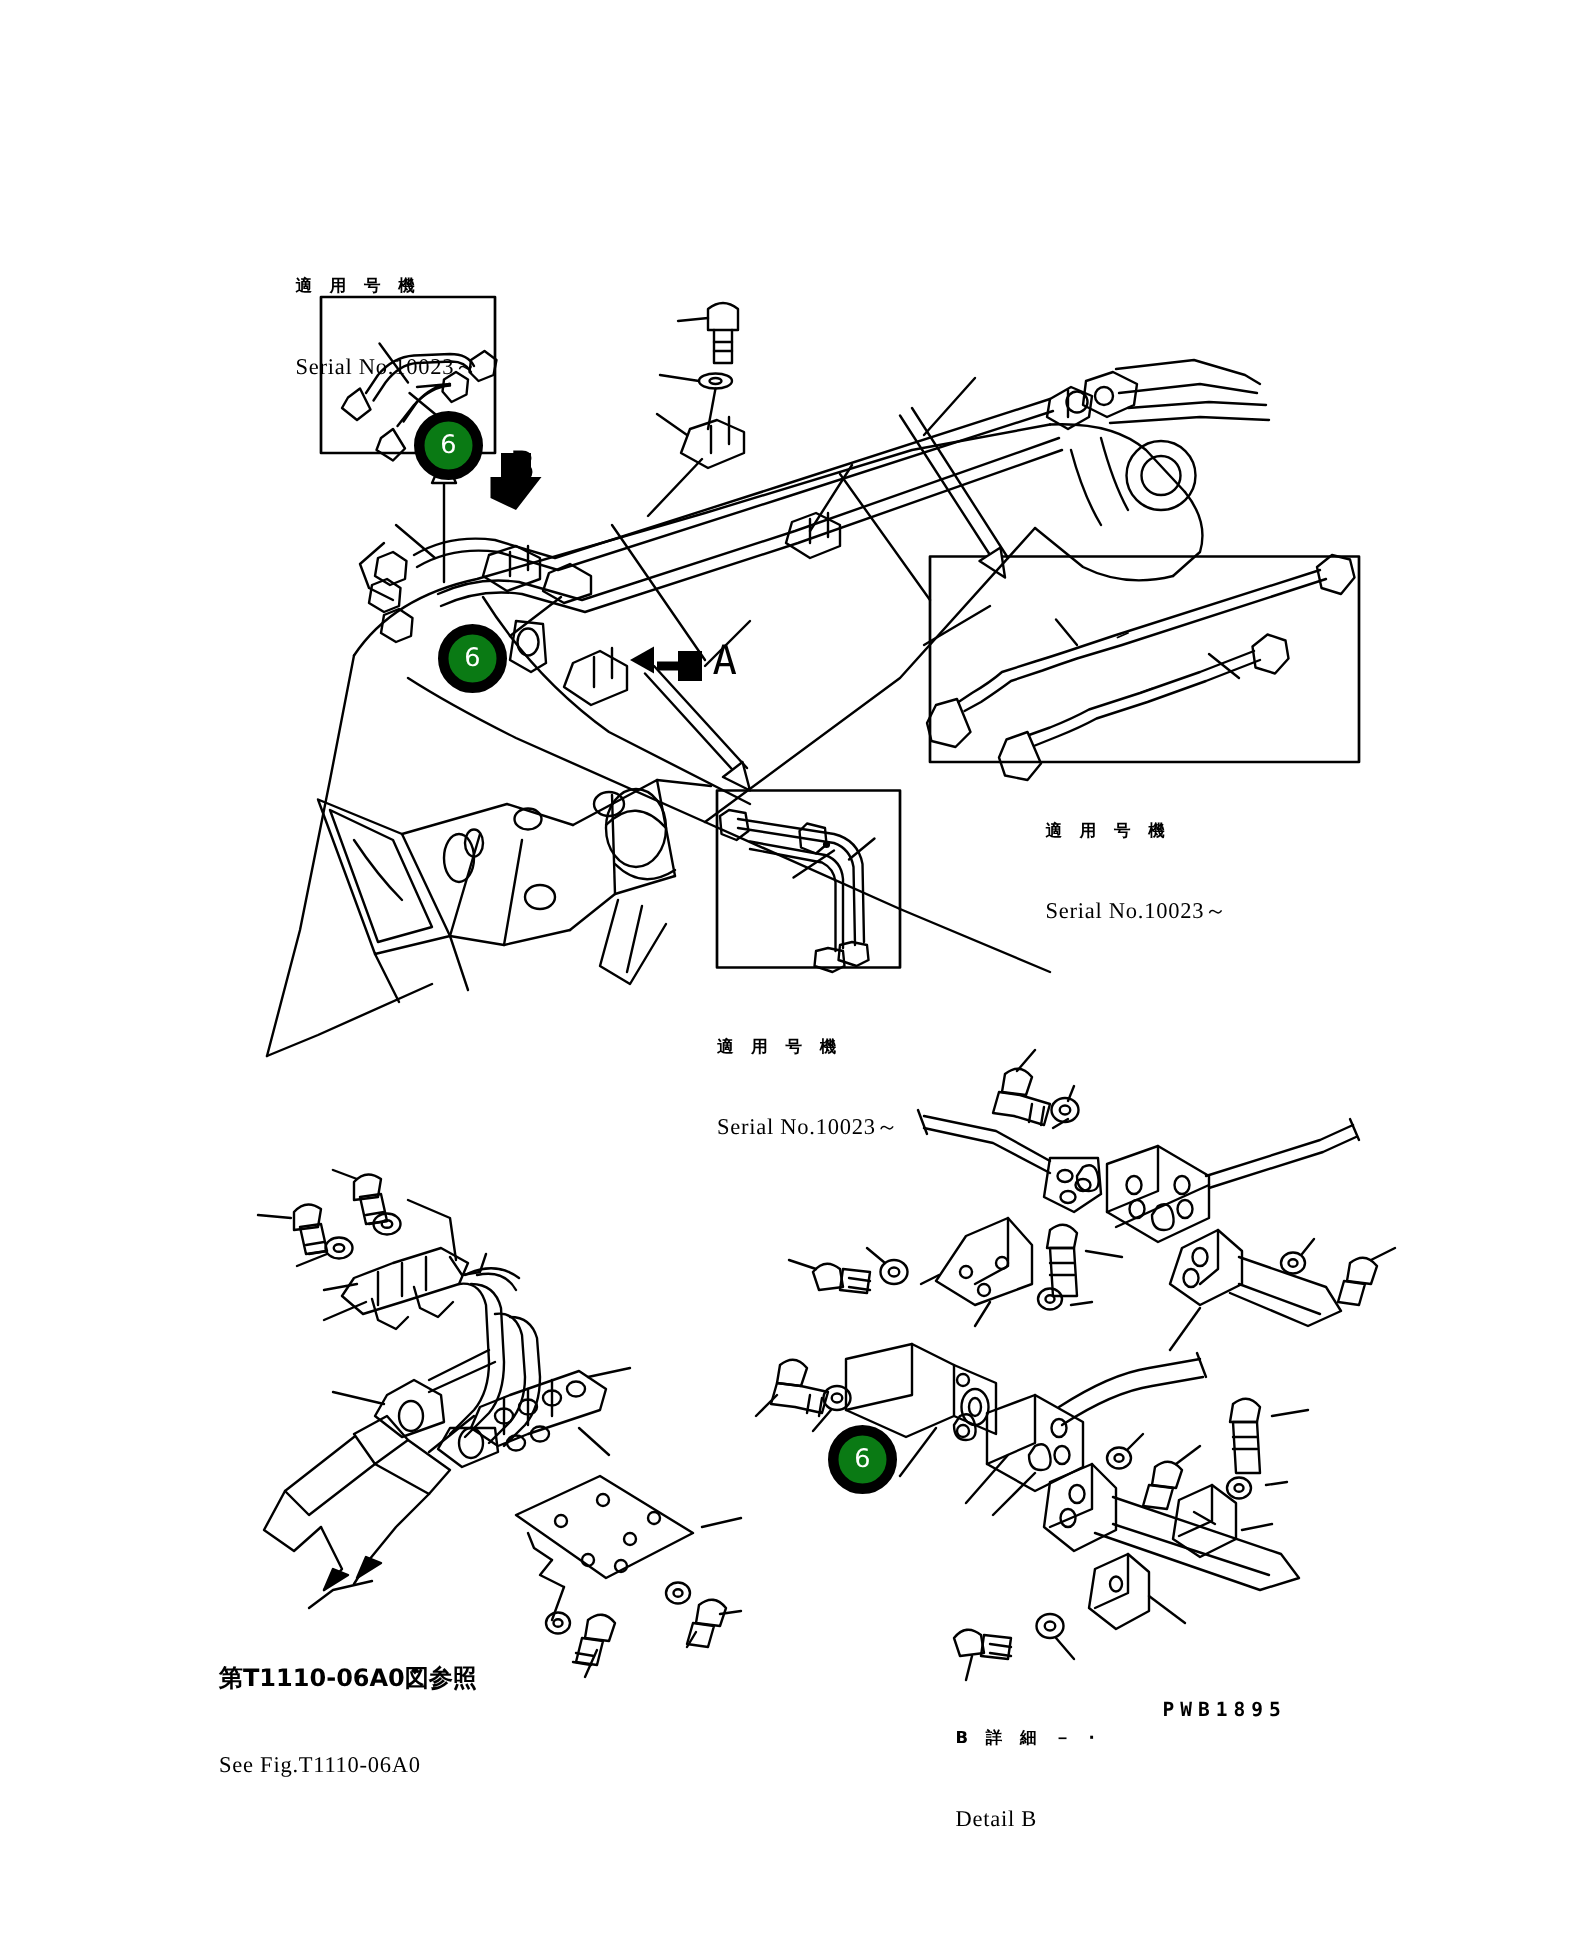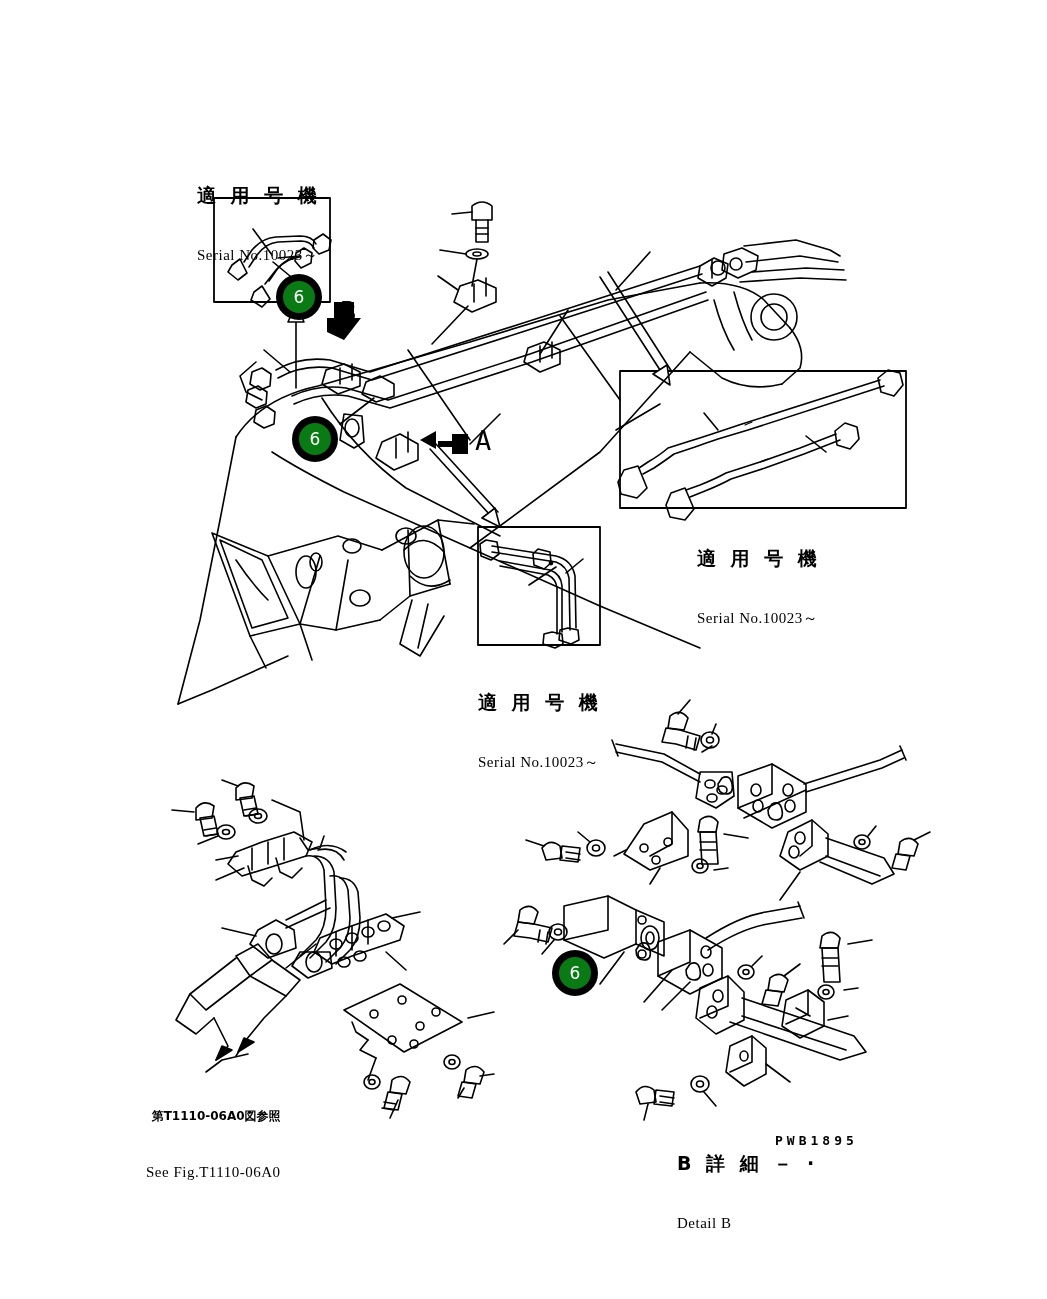--- a/index.html
+++ b/index.html
@@ -23,21 +23,21 @@
     height: 1299px;
   }
   .lbl {
     position: absolute;
     white-space: pre;
     color: #000;
     line-height: 1.22;
   }
   .lbl .jp {
     font-family: "DejaVu Sans", sans-serif;
-    font-size: 19px;
+    font-size: 11px;
     letter-spacing: 4px;
     font-weight: 600;
     display: block;
   }
   .lbl .en {
     font-family: Liberation Serif, serif;
     font-size: 15px;
     letter-spacing: 0.5px;
     display: block;
   }
@@ -513,25 +513,25 @@
     <span class="jp">適 用 号 機</span>
     <span class="en">Serial No.10023～</span>
   </div>
 
   <div class="lbl" style="left:478px; top:652px;">
     <span class="jp">適 用 号 機</span>
     <span class="en">Serial No.10023～</span>
   </div>
 
   <div class="lbl" style="left:146px; top:1070px;">
-    <span class="jp" style="letter-spacing:0px; font-size:12px;text-align:right;">第T1110-06A0図参照</span>
+    <span class="jp" style="letter-spacing:0px; font-size:16px;text-align:right;">第T1110-06A0図参照</span>
     <span class="en">See Fig.T1110-06A0</span>
   </div>
 
 
-  <div class="lbl" style="left:637px; top:1113px;margin-left:40px;">
+  <div class="lbl" style="left:637px; top:1113px;">
     <span class="jp">B 詳 細 － ·</span>
     <span class="en">Detail B</span>
   </div>
 
   <div class="drawing-code" style="left:775px; top:1133px;">PWB1895</div>
 
 </div>
 
 </body></html>

